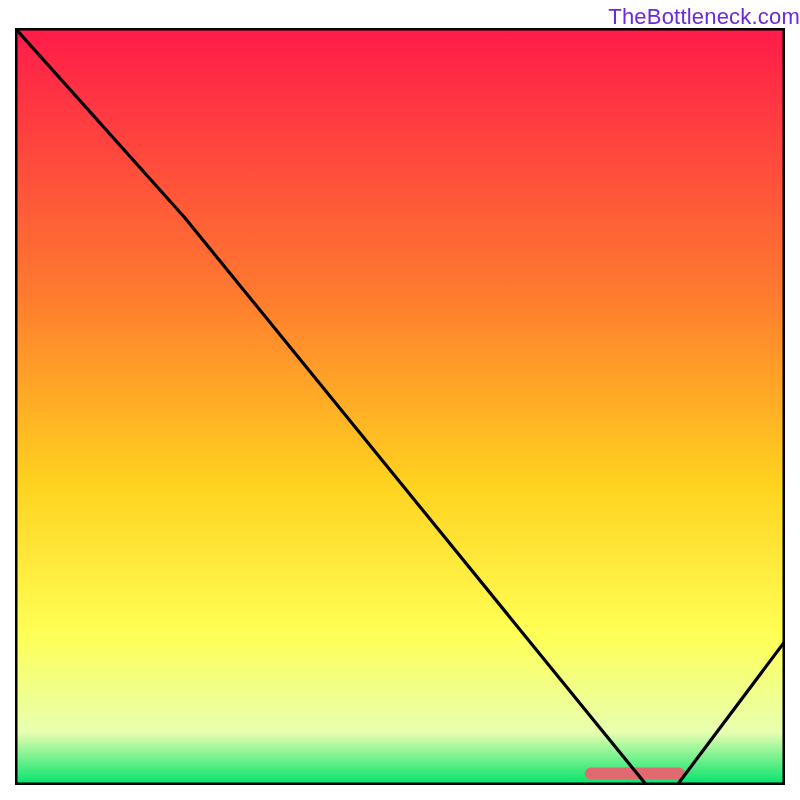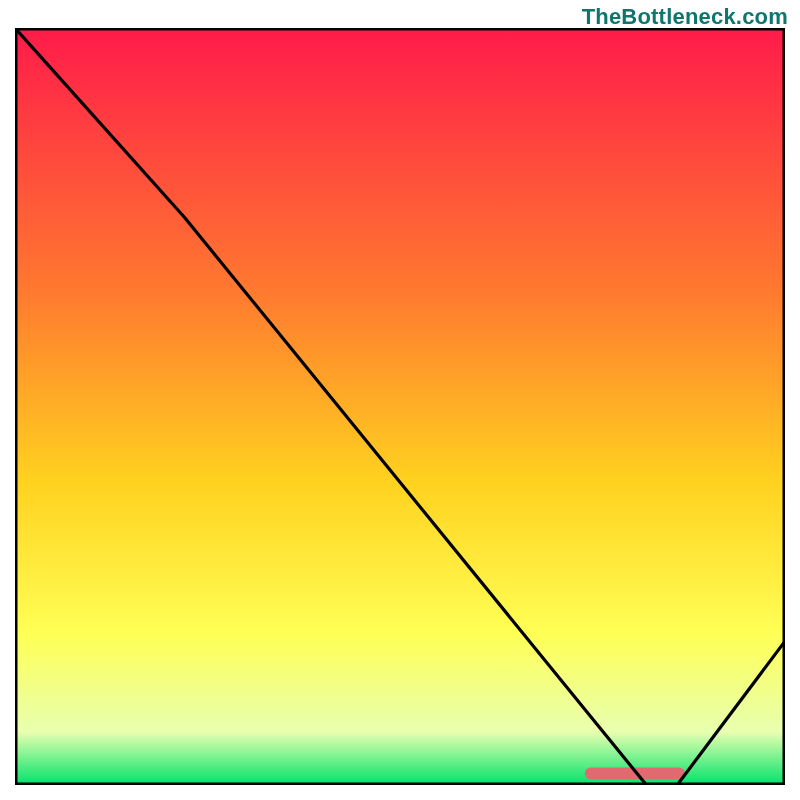--- a/index.html
+++ b/index.html
@@ -13,24 +13,24 @@
   }
   .stage {
     position: relative;
     width: 800px;
     height: 800px;
     background: #ffffff;
   }
   .watermark {
     position: absolute;
     top: 4px;
-    right: 12px;
+    right: 0;
     font-size: 22px;
-    font-weight: 700;
-    color: #0f766e;
+    font-weight: 400;
+    color: #6d28d9;
     letter-spacing: 0.2px;
     user-select: none;
   }
   .plot {
     position: absolute;
     left: 15px;
     top: 28px;
     width: 770px;
     height: 757px;
   }

